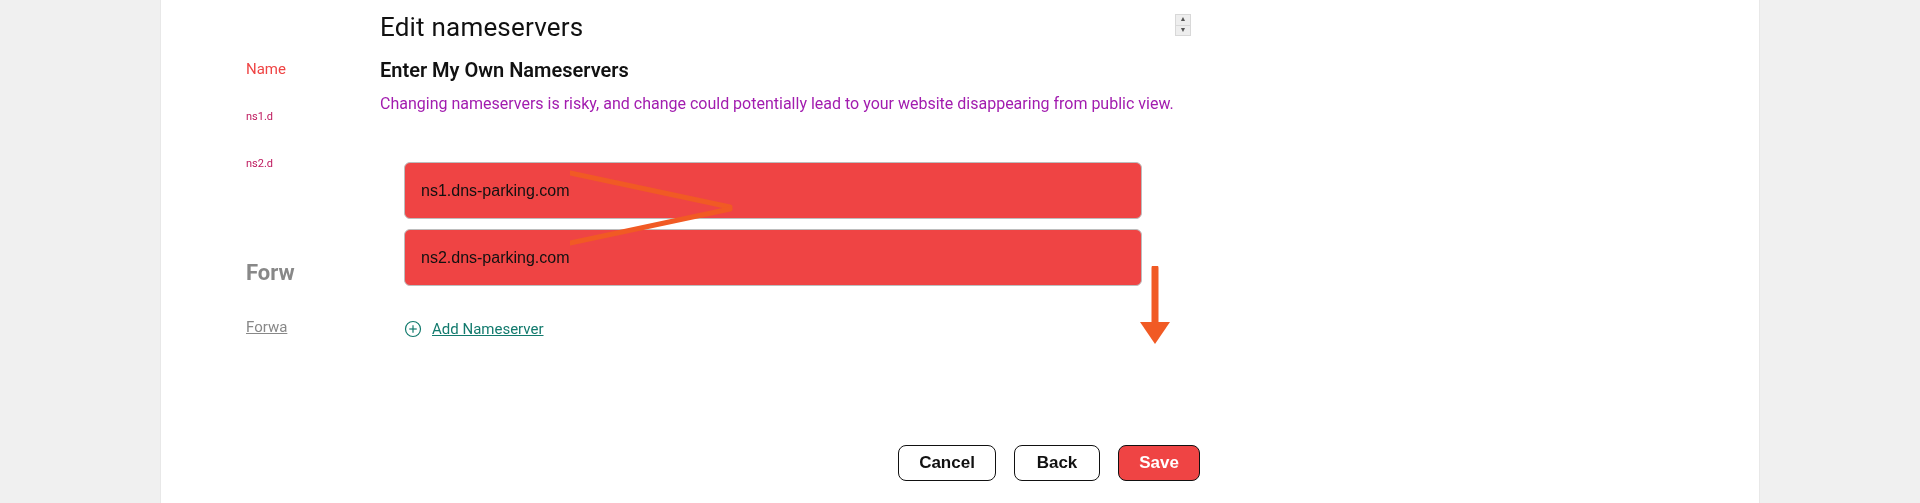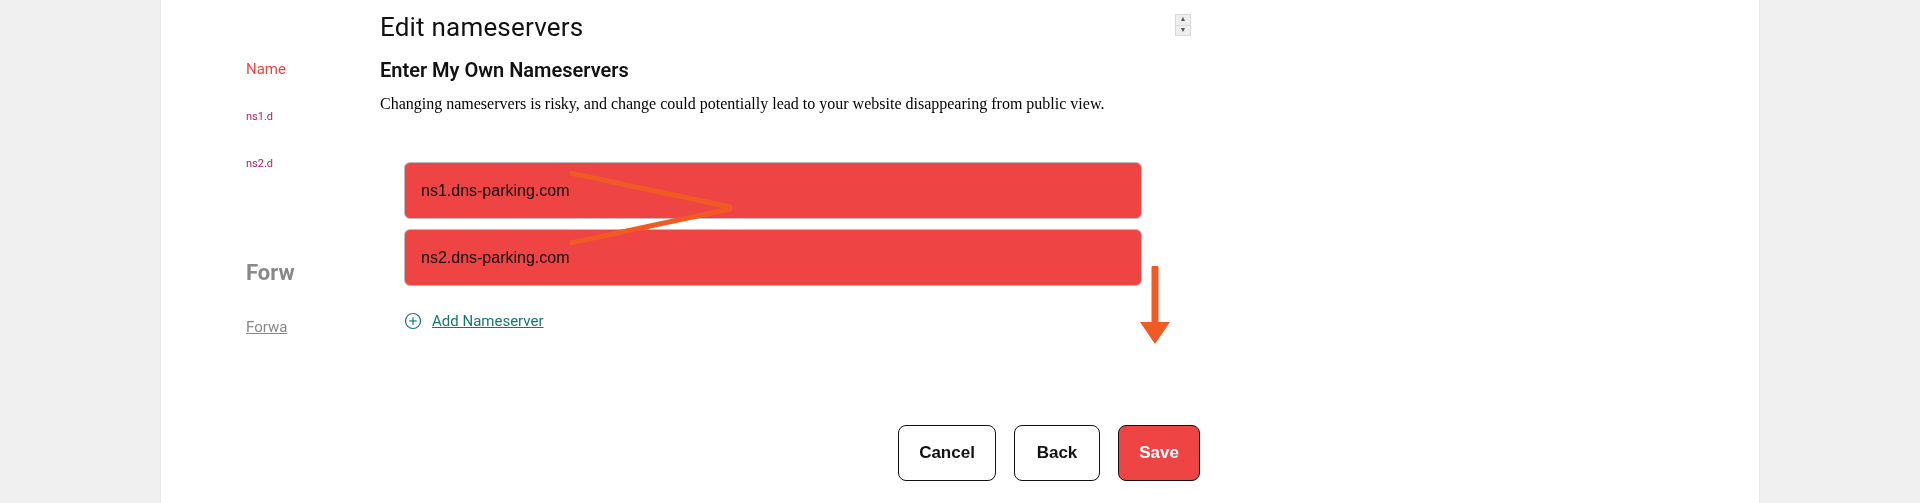--- a/index.html
+++ b/index.html
@@ -69,42 +69,41 @@
       letter-spacing: 0.2px;
     }
     .modal-subtitle {
       font-size: 20px;
       font-weight: 600;
       color: #111;
       margin-bottom: 10px;
     }
     .modal-warning {
       font-size: 16px;
-      color: #000000;
+      color: #a21caf;
       line-height: 1.5;
       margin-bottom: 46px;
-      font-family: Liberation Serif, serif;
     }
     .ns-inputs {
       margin-left: 24px;
       margin-right: 58px;
     }
     .ns-input {
       width: 100%;
       height: 57px;
       border: 1px solid #bdbdbd;
       border-radius: 6px;
       padding: 0 16px;
       font-size: 16px;
       color: #111;
       margin-bottom: 10px;
       background: #ef4444;
     }
     .add-ns {
-      margin-top: 16px;
+      margin-top: 24px;
       margin-left: 24px;
       display: inline-flex;
       align-items: center;
       color: #127a6d;
       cursor: pointer;
       gap: 10px;
     }
     .add-ns-label {
       font-size: 15px;
       text-decoration: underline;
@@ -116,21 +115,21 @@
       flex-shrink: 0;
     }
     .footer {
       position: absolute;
       bottom: 22px;
       right: 85px;
       display: flex;
       gap: 18px;
     }
     .btn {
-      height: 56px;
+      height: 36px;
       border-radius: 8px;
       font-size: 17px;
       font-weight: 600;
       cursor: pointer;
       display: inline-flex;
       align-items: center;
       justify-content: center;
       padding: 0 20px;
     }
     .btn-outline {

